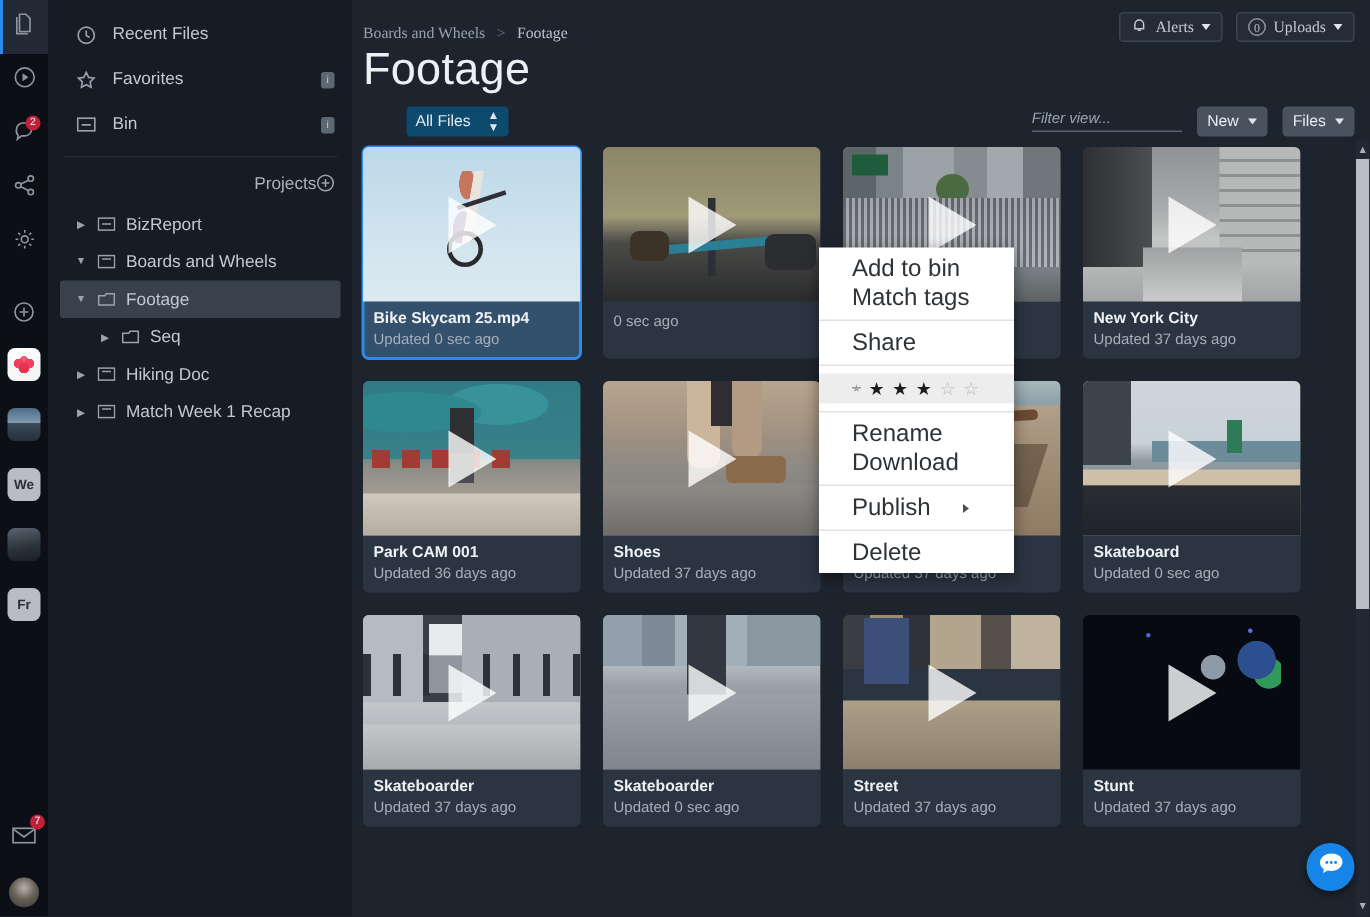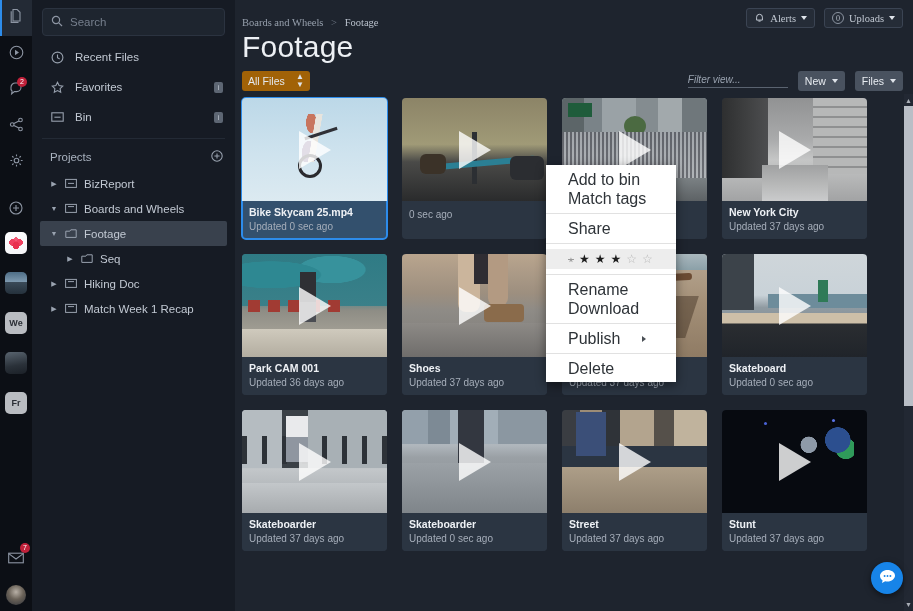--- a/index.html
+++ b/index.html
@@ -77,21 +77,21 @@
     height: 30px; display: flex; align-items: center; gap: 11px;
     padding: 0 10px 0 18px; font-size: 11.5px; color: #c2c9d3; position: relative;
   }
   .nav-item .nv-ico { width: 14px; display: flex; justify-content: center; color: #97a0ad; }
   .nav-badge {
     position: absolute; right: 12px; width: 9px; height: 11px; border-radius: 2px;
     background: #5d6673; color: #c9d1dc; font-size: 7px; line-height: 11px; text-align: center;
   }
   .sb-sep { height: 1px; background: #232a35; margin: 6px 10px 4px 10px; }
   .sb-head {
-    height: 28px; display: flex; align-items: center; justify-content: space-between;
+    height: 28px; display: flex; align-items: center; justify-content: flex-end;
     padding: 0 12px 0 18px; font-size: 11.5px; color: #a9b2bf;
   }
   .tree-row {
     height: 25px; display: flex; align-items: center; gap: 7px;
     font-size: 11.5px; color: #c2c9d3; padding-left: 18px; cursor: default;
   }
   .tree-row.indent { padding-left: 34px; }
   .tree-row.sel { background: #39414d; border-radius: 2px; margin: 0 8px 0 8px; padding-left: 10px; }
   .caret { width: 8px; font-size: 7px; color: #9aa3b0; display: flex; justify-content: center; }
   .folder-ico { width: 12px; color: #99a2af; display: flex; }
@@ -111,23 +111,23 @@
   .circle0 {
     width: 12px; height: 12px; border-radius: 50%; border: 1px solid #8b94a1;
     font-size: 8px; line-height: 11px; text-align: center; color: #b6bec9;
   }
   .page-title {
     font-size: 30px; font-weight: 300; color: #edf0f4; padding: 2px 0 0 7px;
     letter-spacing: 0.2px;
   }
   .toolbar { height: 34px; display: flex; align-items: center; padding: 0 10px 0 7px; }
   .select-box {
-    height: 20px; min-width: 68px; background: #a16207; border-radius: 3px;
+    height: 20px; min-width: 68px; background: #0c4a6e; border-radius: 3px;
     display: flex; align-items: center; justify-content: space-between;
-    padding: 0 6px; font-size: 10.5px; color: #e3e8ee;
+    padding: 0 6px; font-size: 10.5px; color: #e3e8ee; margin-left: 29px;
   }
   .stepper { font-size: 8px; line-height: 8px; color: #dfe4ea; display: flex; flex-direction: column; }
   .tb-right { margin-left: auto; display: flex; align-items: center; gap: 10px; }
   .filter-input {
     width: 100px; border: 0; border-bottom: 1px solid #5a6370; background: transparent;
     outline: 0; color: #cfd5de; font-size: 10px; font-style: italic; padding: 0 0 2px 0;
     font-family: "Liberation Sans", sans-serif;
   }
   .filter-input::placeholder { color: #9aa3b0; font-style: italic; }
   .btn-grey {
@@ -371,31 +371,20 @@
               <path d="M0.7 1.6L8 7l7.3-5.4"></path>
           </svg>
         </span>
         <span class="rail-badge" style="top:2px;right:2px">7</span>
       </div>
       <div class="avatar-rail"></div>
     </div>
   </div>
 
   <div class="sidebar">
-    <div class="search-wrap">
-      <div class="search-box">
-        <span>
-          <svg width="12" height="12" viewBox="0 0 12 12" fill="none" stroke="#8d95a3" stroke-width="1.2">
-            <circle cx="5" cy="5" r="3.6"></circle>
-              <path d="M7.8 7.8L11 11"></path>
-          </svg>
-        </span>
-        <input placeholder="Search" style="">
-      </div>
-    </div>
 
     <div class="nav-item">
       <span class="nv-ico">
         <svg width="13" height="13" viewBox="0 0 13 13" fill="none" stroke="currentColor" stroke-width="1.1">
           <circle cx="6.5" cy="6.5" r="5.4"></circle>
             <path d="M6.5 3.4V6.7l2.2 1.3"></path>
         </svg>
       </span>
       <span>Recent Files</span>
     </div>

